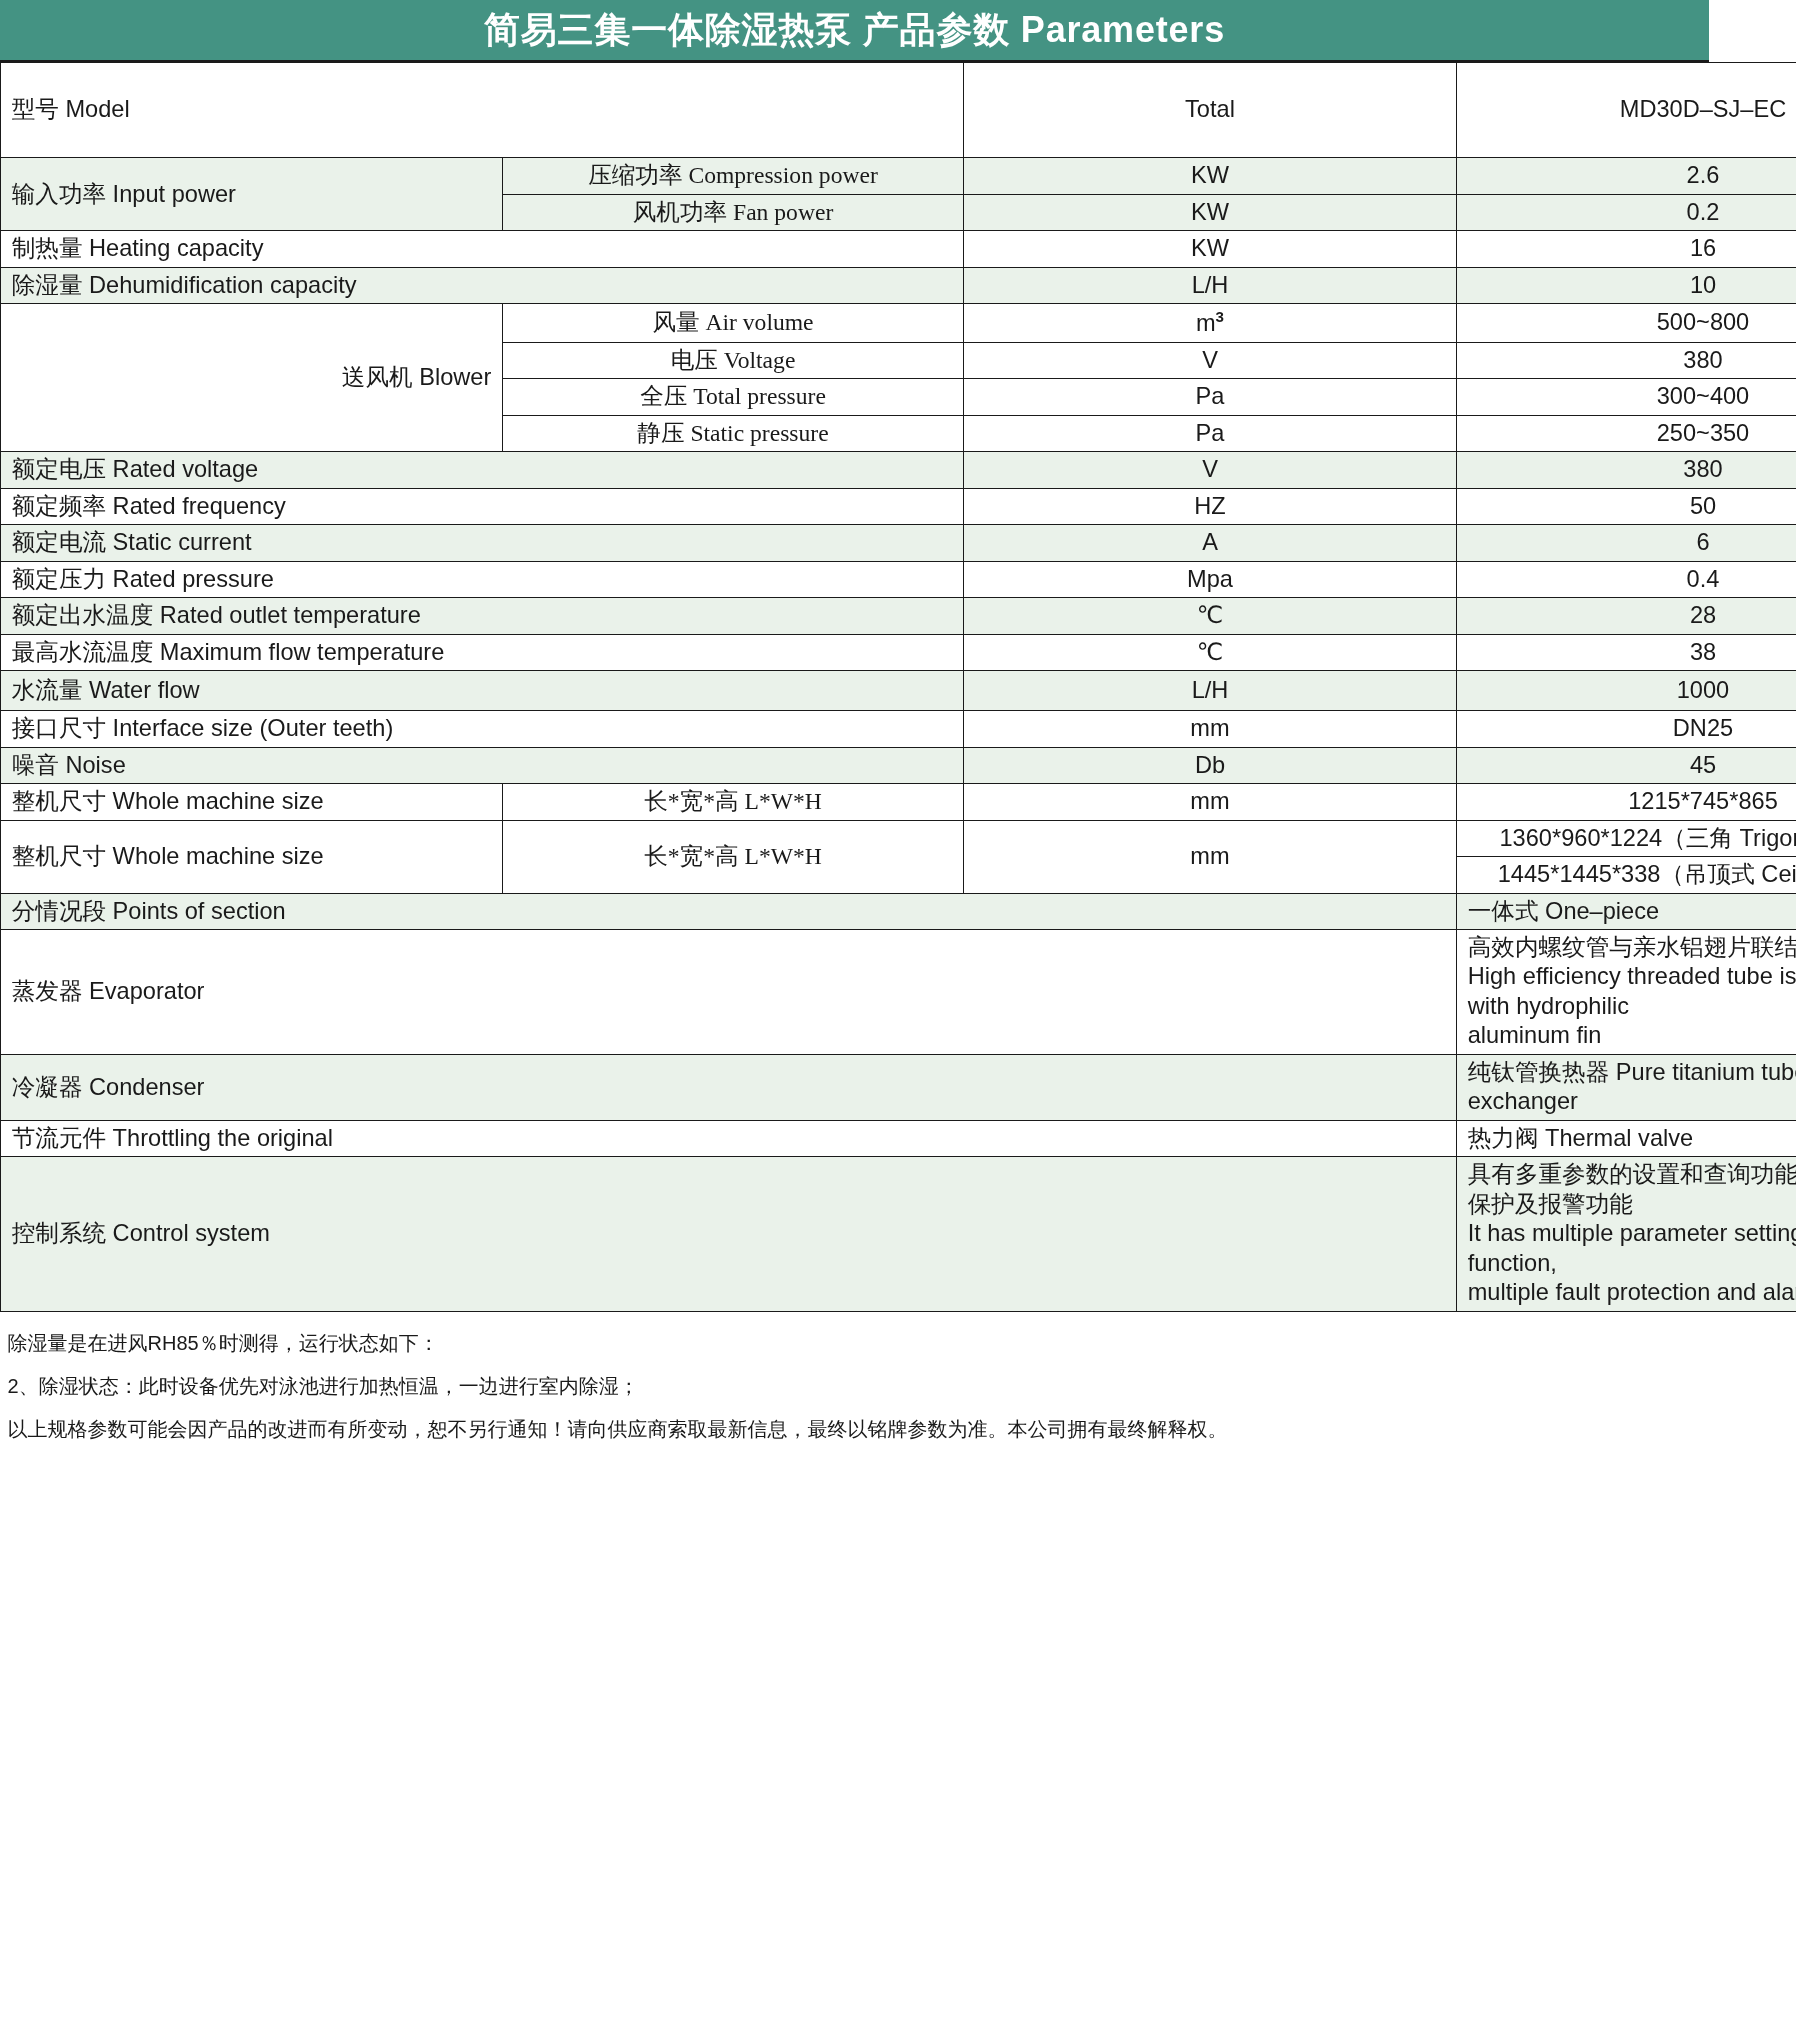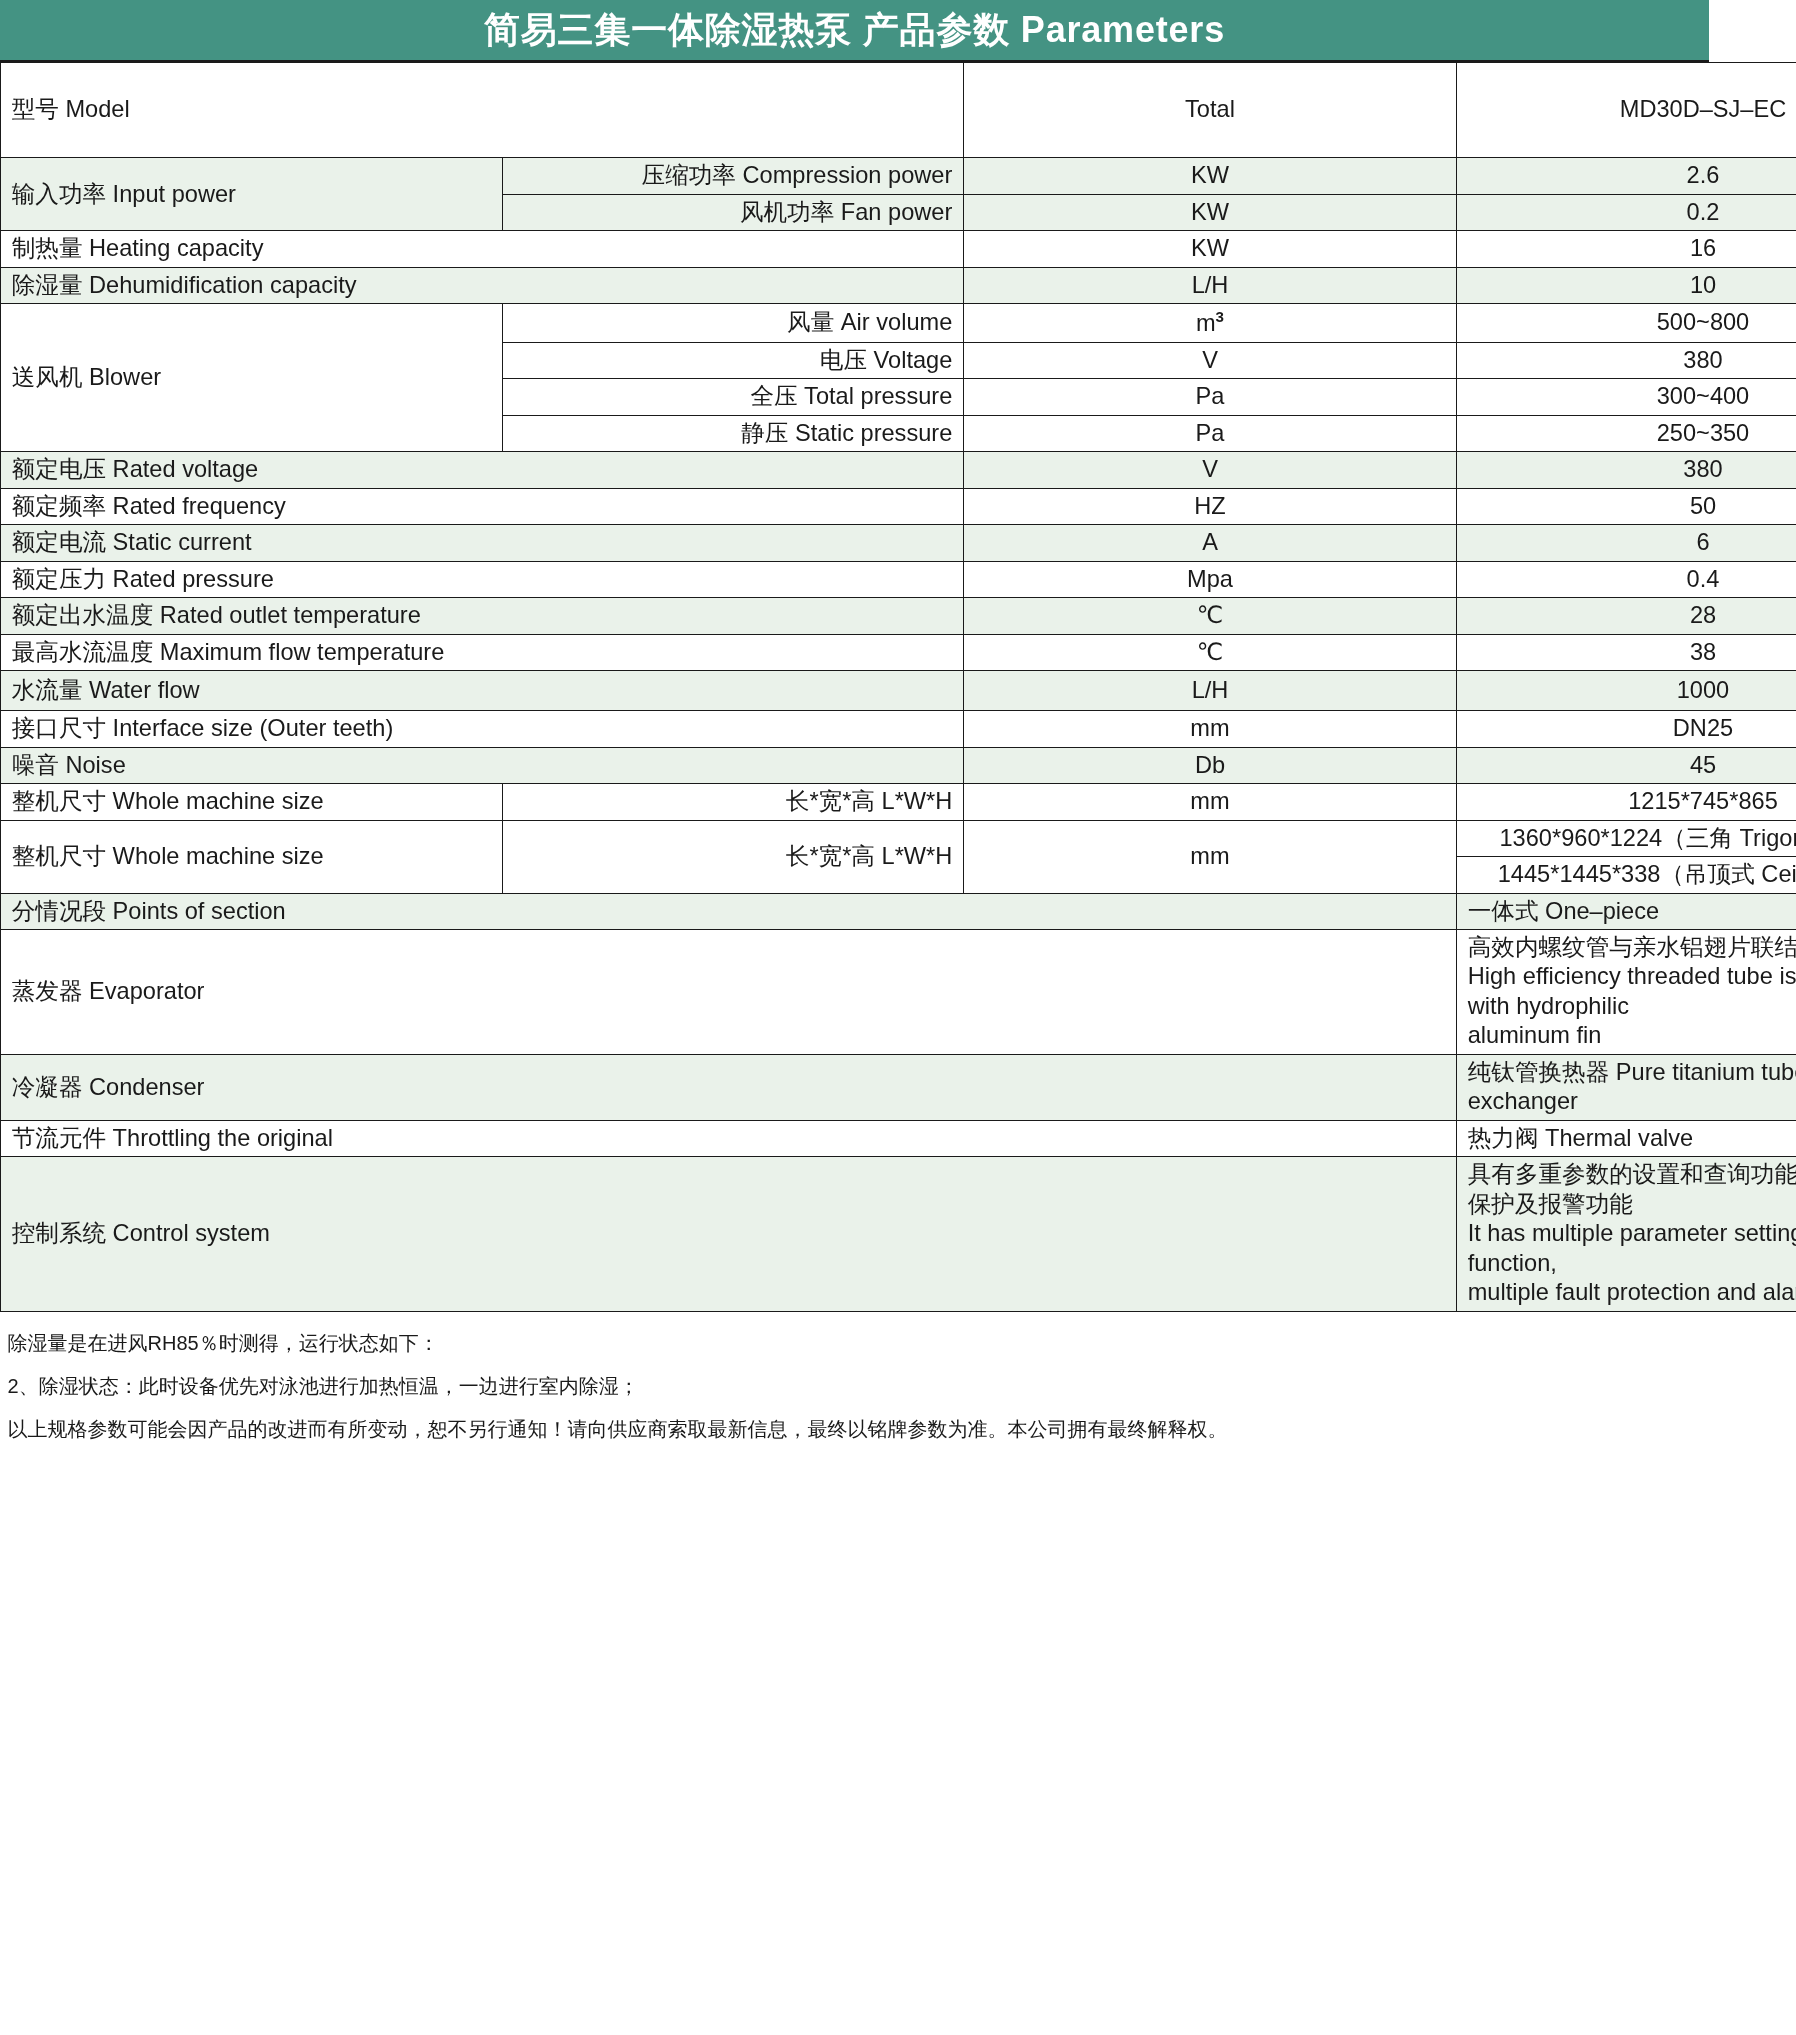--- a/index.html
+++ b/index.html
@@ -38,30 +38,30 @@
     border: 1.5px solid #1a1a1a;
     padding: 3px 10.7px;
     font-size: 23.6px;
     vertical-align: middle;
     line-height: 1.25;
     background: #ffffff;
   }
   tr.alt td { background: #eaf2ea; }
 
   td.lbl { text-align: left; }
-  td.sublbl { text-align: right; }
+  td.sublbl { text-align: center; font-family: Liberation Serif, serif; }
   td.unit { text-align: center; }
   td.val { text-align: center; }
 
   .sup { font-size: 15.2px; vertical-align: super; font-weight: bold; }
 
   .rowh { height: 36px; }
   .rowh2 { height: 40px; }
 
-  td.blower-name { text-align: left; font-size: 25px; }
+  td.blower-name { text-align: right; font-size: 25px; }
 
   .multi-line { text-align: left; padding: 7.6px 10.7px; line-height: 1.28; }
   .multi-line .l1 { display: block; }
   .multi-line .l2 { display: block; }
   .multi-line .l3 { display: block; }
 
   td.leftpad-lg { padding-left: 12.2px; }
 
   
   .notes {

